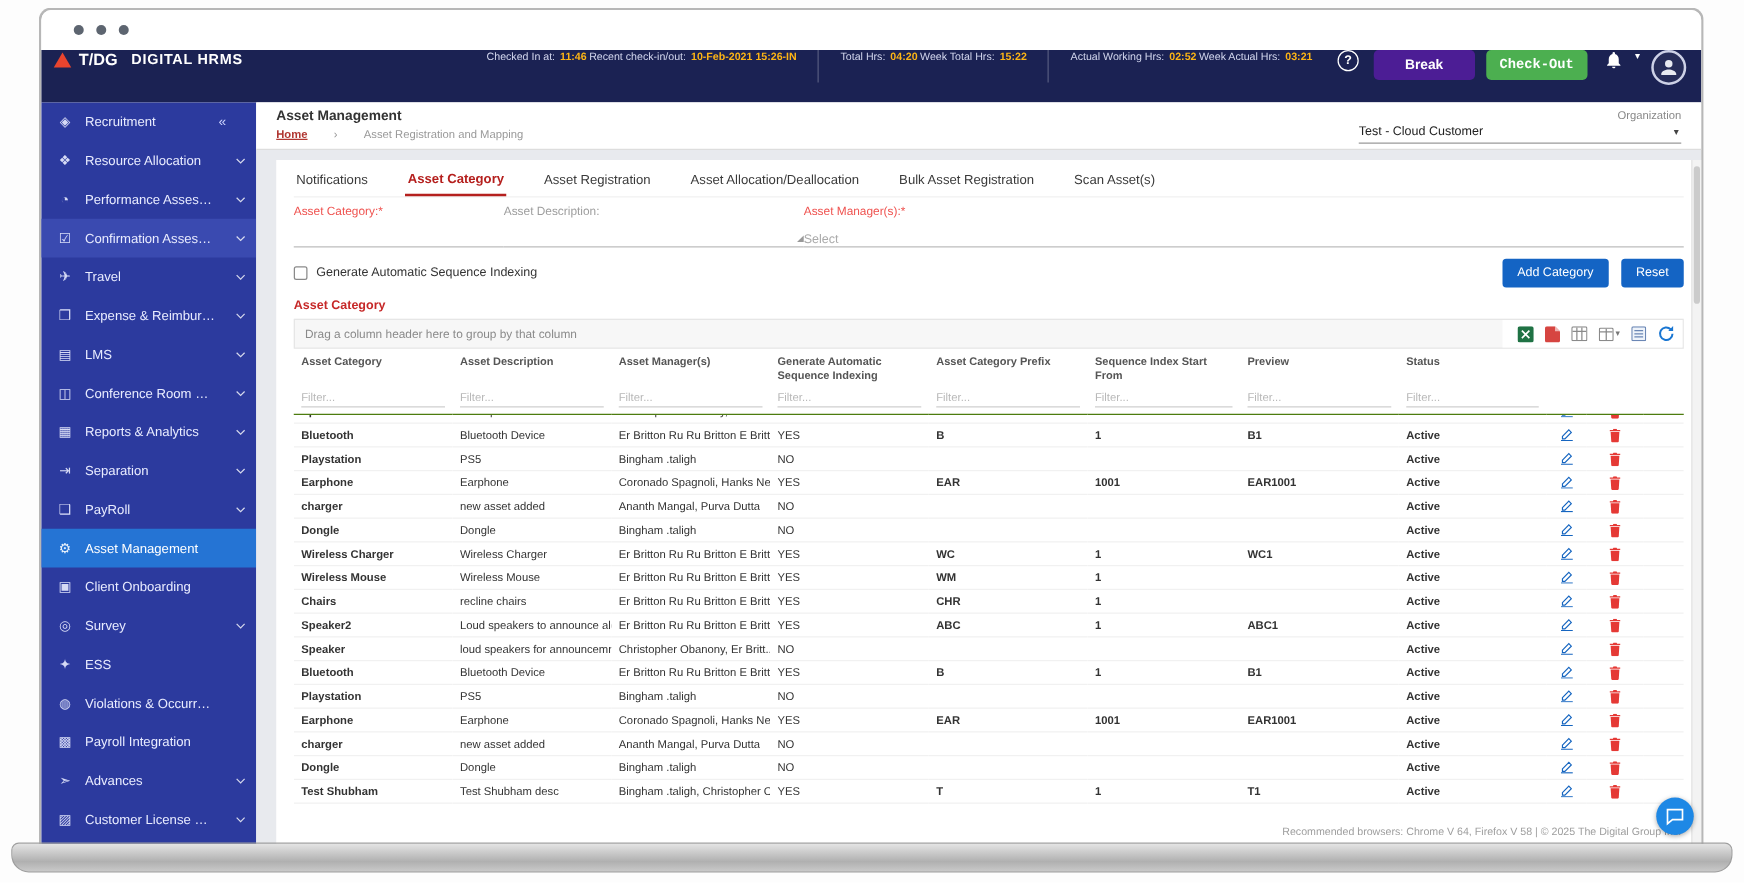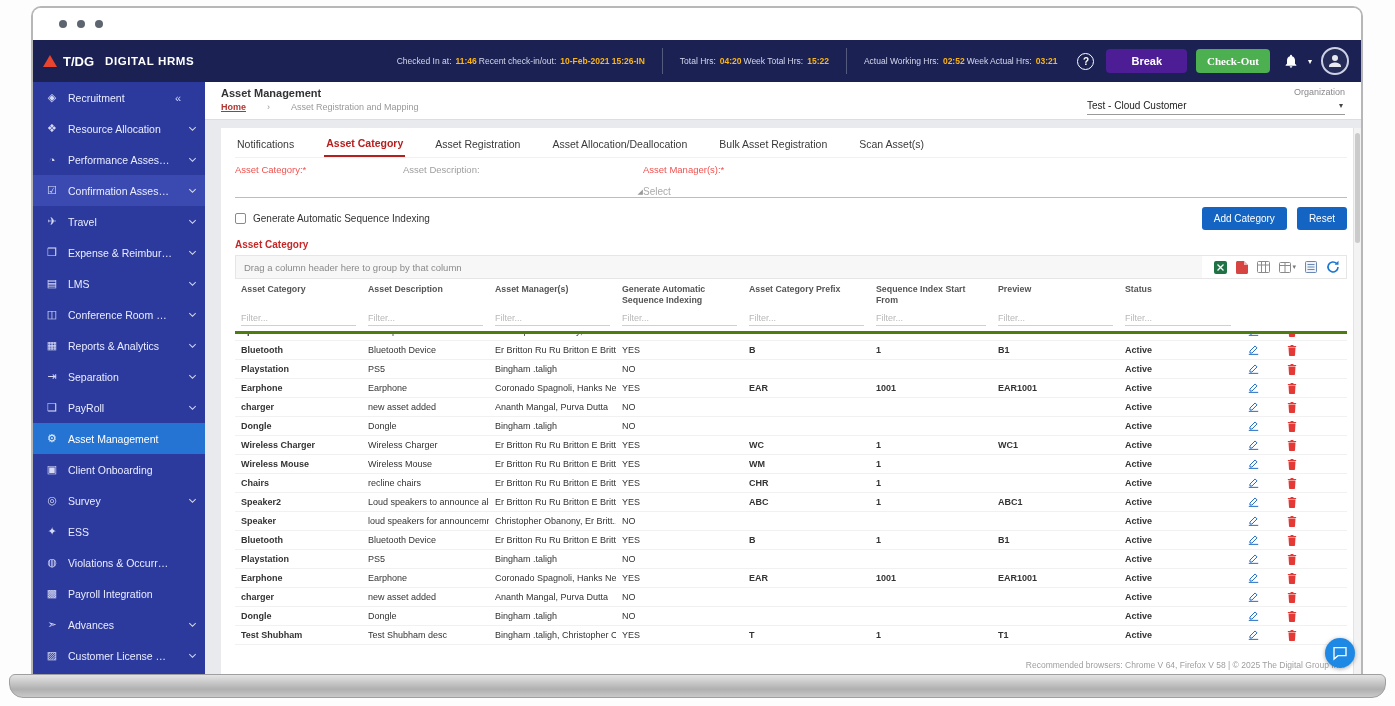--- a/index.html
+++ b/index.html
@@ -18,34 +18,34 @@
   .bezel{
     position:absolute; left:9px; top:674px; width:1377px; height:24px;
     background:linear-gradient(180deg,#e4e4e4,#b0b0b0 65%,#c9c9c9);
     border:1px solid #9f9f9f; border-radius:6px 6px 14px 14px;
   }
   .titlebar{ height:32px; background:#fff; display:flex; align-items:center; padding-left:26px; gap:10px; flex-shrink:0;}
   .tdot{ width:8px; height:8px; border-radius:50%; background:#5d6570; }
   
   .appbar{
     height:42px; background:#1b2253; color:#fff; flex-shrink:0;
-    display:flex; align-items:center; padding:0 12px 0 10px; gap:9px;
+    display:flex; align-items:flex-start; padding:0 12px 0 10px; gap:9px;
   }
   .brand{ display:flex; align-items:center; gap:6px; margin-right:auto; }
   .logo-mark{ width:0; height:0; border-left:7px solid transparent; border-right:7px solid transparent; border-bottom:12px solid #e8442e; }
   .logo-text{ font-size:13px; font-weight:bold; }
   .app-name{ font-size:11.5px; font-weight:bold; letter-spacing:.6px; margin-left:5px; }
   .stat-group{ display:flex; flex-direction:row; gap:2px; align-items:flex-end; padding:0 8px; }
   .stat-row{ display:flex; gap:4px; font-size:8.5px; color:#d3d7ee; white-space:nowrap; line-height:1.25; }
   .stat-value{ color:#fdb515; font-weight:bold; }
   .stat-div{ width:1px; height:26px; background:rgba(255,255,255,.25); }
   .help-badge{ width:17px; height:17px; border:1.5px solid #fff; border-radius:50%; font-size:10px; font-weight:bold;
     display:flex; align-items:center; justify-content:center; margin:0 3px; cursor:pointer; }
   .btn-break{ background:#4c1d95; color:#fff; border:none; border-radius:4px; font-size:11px; font-weight:bold; padding:6px 25px; cursor:pointer; font-family:inherit;}
-  .btn-checkout{ background:#4caf50; color:#fff; border:none; border-radius:4px; font-size:11px; font-weight:bold; padding:6px 11px; cursor:pointer; font-family:Liberation Serif, serif;}
+  .btn-checkout{ background:#4caf50; color:#fff; border:none; border-radius:4px; font-size:11px; font-weight:bold; padding:6px 11px; cursor:pointer; font-family:Liberation Mono, monospace;}
   .bell{ display:flex; align-items:center; margin-left:4px; cursor:pointer; }
   .hdr-caret{ font-size:8px; color:#fff; cursor:pointer; }
   .avatar{ width:28px; height:28px; border-radius:50%; background:#262c58; border:2px solid #cdd1e6;
     display:flex; align-items:center; justify-content:center; cursor:pointer; }
   
   .shell{ flex:1; min-height:0; display:flex; }
   .sidebar{ width:172px; background:#2c3a9e; flex-shrink:0; overflow:hidden; }
   .side-item{ height:31px; display:flex; align-items:center; gap:9px; padding:0 10px 0 12px;
     color:#e9ecff; font-size:10.5px; cursor:pointer; white-space:nowrap; }
   .side-item.highlight{ background:#3a4ab0; }
@@ -95,21 +95,21 @@
   
   .groupbar{ display:flex; align-items:stretch; border:1px solid #e6e6e6; background:#f7f7f7; height:24px; flex-shrink:0; }
   .group-hint{ flex:1; font-size:9.5px; color:#8a8a8a; padding-left:8px; display:flex; align-items:center; }
   .gtoolbar{ display:flex; align-items:center; gap:9px; background:#fff; padding:0 6px 0 12px; }
   .gt{ display:flex; align-items:center; cursor:pointer; }
   .gt-caret{ font-size:7px; color:#777; margin-left:1px; }
   
   .grid-table{ width:100%; border-collapse:collapse; table-layout:fixed; }
   .head-table th{ font-size:8.8px; color:#555; font-weight:bold; text-align:left;
     padding:5px 6px 2px; vertical-align:top; line-height:1.3; overflow:hidden; }
-  .filter-row td{ padding:3px 6px 5px; border-bottom:3px solid #4d7c0f; }
+  .filter-row td{ padding:3px 6px 5px; border-bottom:1px solid #4d7c0f; }
   .filter{ display:block; border-bottom:1px solid #d0d0d0; font-size:9px; color:#b8b8b8; padding:1px 0 2px; cursor:text; }
   .rows-clip{ flex:1; min-height:0; overflow:hidden; }
   .body-table{ margin-top:-12px; }
   .body-table td{ font-size:9px; color:#333; padding:0 6px; height:19px;
     border-bottom:1px solid #f1f1f1; white-space:nowrap; overflow:hidden; }
   .c-cat{ color:#1565c0; font-weight:bold; cursor:pointer; }
   .c-prefix,.c-start,.c-preview{ font-weight:bold; color:#222; }
   .c-status{ color:#2e7d32; font-weight:bold; }
   .c-edit,.c-del{ text-align:center; }
   .edit-ic,.trash{ cursor:pointer; vertical-align:middle; }

